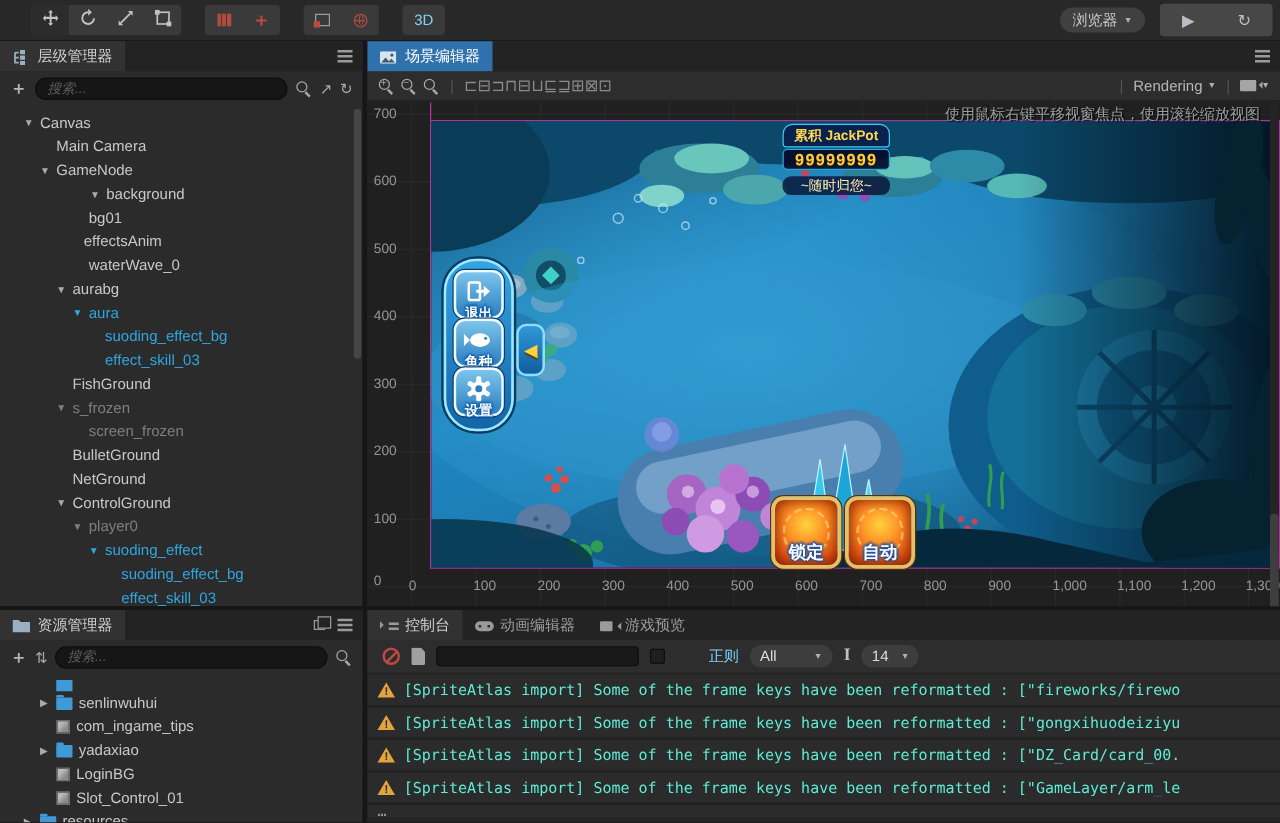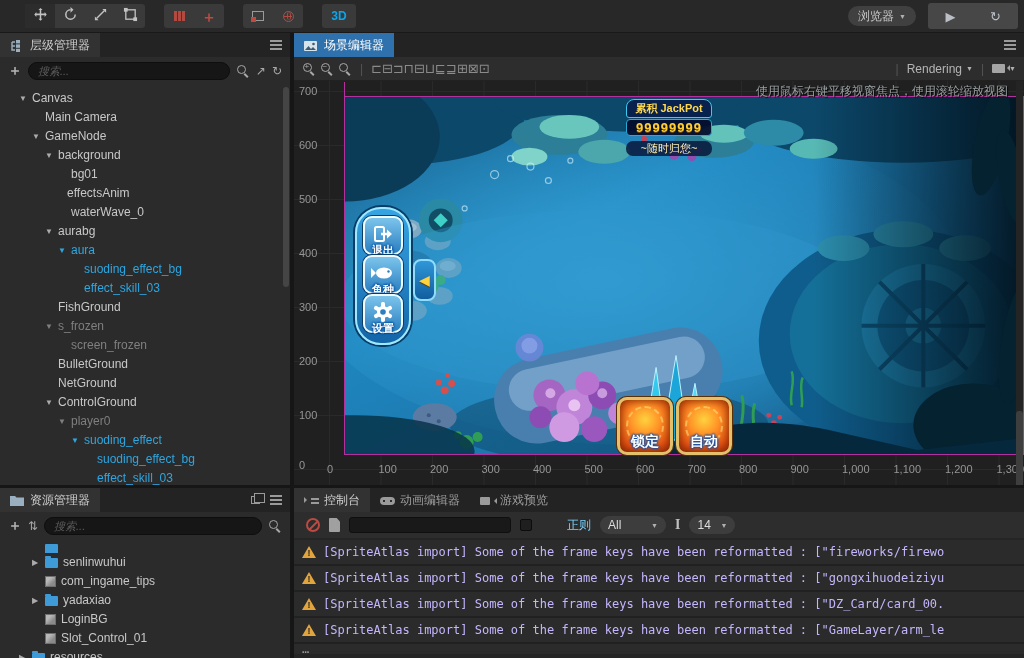--- a/index.html
+++ b/index.html
@@ -5,21 +5,21 @@
   * { margin:0; padding:0; box-sizing:border-box; }
   html,body { width:1024px; height:658px; overflow:hidden; background:#1b1b1b;
     font-family:"Liberation Sans","DejaVu Sans",sans-serif; }
   .app { width:1024px; height:658px; display:flex; flex-direction:column; background:#1b1b1b; color:#c8c8c8; }
 
   
   .topbar { height:33px; background:#282828; border-bottom:1px solid #191919; display:flex; align-items:center; padding-left:25px; flex:none; }
   .tgroup { display:flex; background:#3a3a3a; border-radius:3px; margin-right:19px; overflow:hidden; }
   .tbtn { width:30px; height:24px; border:none; background:transparent; display:flex; align-items:center; justify-content:center; cursor:pointer; }
   .tbtn.sel { background:#2c2c2c; }
-  .btn3d { width:34px; height:24px; background:#3a3a3a; border:none; border-radius:3px; color:#0ea5e9; font-size:12px; font-weight:bold; margin-right:8px; }
+  .btn3d { width:34px; height:24px; background:#3a3a3a; border:none; border-radius:3px; color:#7dd3fc; font-size:12px; font-weight:normal; margin-right:8px; }
   .spacer { flex:1; }
   .pill { height:20px; border-radius:10px; background:#404040; color:#c7c7c7; font-size:12px; display:flex; align-items:center; padding:0 10px; gap:5px; }
   .caret { font-size:7px; color:#b0b0b0; }
   .playgroup { height:26px; background:#474747; border-radius:3px; display:flex; align-items:center; margin:0 6px 0 12px; }
   .pg-btn { width:45px; height:26px; border:none; background:transparent; color:#b9bfc5; font-size:13px; cursor:pointer; }
   .red-bars { width:11px; height:10px; background:linear-gradient(90deg,#b34a42 3px,transparent 3px,transparent 4px,#b34a42 4px,#b34a42 7px,transparent 7px,transparent 8px,#b34a42 8px); }
   .red-plus { color:#bf4a40; font-size:15px; font-weight:bold; line-height:1; }
   .rect-red { width:12px; height:10px; border:1px solid #9a9a9a; position:relative; }
   .rect-red::after { content:""; position:absolute; left:-2px; bottom:-2px; width:5px; height:5px; background:#bf4a40; }
   .globe-red { width:11px; height:11px; border:1.5px solid #b34a42; border-radius:50%; position:relative; }
@@ -127,21 +127,21 @@
   .chk { width:12px; height:12px; background:#1f1f1f; border:1px solid #0c0c0c; border-radius:2px; cursor:pointer; flex:none; }
   .lbl { font-size:12px; color:#7dd3fc;margin-left:26px; }
   .con-pill { height:18px; border-radius:9px; background:#3d3d3d; color:#ddd; font-size:12px; display:flex; align-items:center; justify-content:space-between; padding:0 8px; cursor:pointer; }
   .pill-all { width:66px; }
   .pill-size { width:46px; }
   .fontsize-ic { font-family:"Liberation Serif","DejaVu Serif",serif; font-size:14px; font-weight:bold; color:#c0c0c0; }
   .logs { flex:1; background:#252525; overflow:hidden; padding-top:2px; }
   .log-row { height:26px; background:#2b2b2b; border-bottom:2px solid #212121; display:flex; align-items:center; padding:0 8px; gap:7px; cursor:default; }
   .warn-ic { flex:none; width:0; height:0; border-left:7px solid transparent; border-right:7px solid transparent; border-bottom:12px solid #e2a43c; position:relative; }
   .warn-ic::after { content:"!"; position:absolute; left:-1.5px; top:2px; font-size:9px; font-weight:bold; color:#2b2b2b; }
-  .log-text { font-family:"DejaVu Sans Mono","Liberation Mono",monospace; font-size:12px; color:#c4b5fd; white-space:nowrap; overflow:hidden; }
+  .log-text { font-family:"DejaVu Sans Mono","Liberation Mono",monospace; font-size:12px; color:#5eead4; white-space:nowrap; overflow:hidden; }
   .log-row.partial { height:10px; overflow:hidden; border-bottom:none; }
   .log-row.partial .log-text { color:#9a9a9a; }
 </style>
 </head>
 <body>
 
 <div class="app">
 
   <header class="topbar">
     <div class="tgroup">
@@ -236,21 +236,21 @@
             <div class="tree-row" style="padding-left: 32px;">
               <span class="arrow"></span>
               <span>Main Camera</span>
             </div>
 
             <div class="tree-row has-arrow" style="padding-left: 32px; align-items: flex-end;">
               <span class="arrow"></span>
               <span>GameNode</span>
             </div>
 
-            <div class="tree-row has-arrow" style="padding-left: 45px;">
+            <div class="tree-row has-arrow" style="padding-left: 45px; margin-left: 27px;">
               <span class="arrow"></span>
               <span>background</span>
             </div>
 
             <div class="tree-row" style="padding-left: 58px;">
               <span class="arrow"></span>
               <span>bg01</span>
             </div>
 
             <div class="tree-row" style="padding-left: 54px;">

